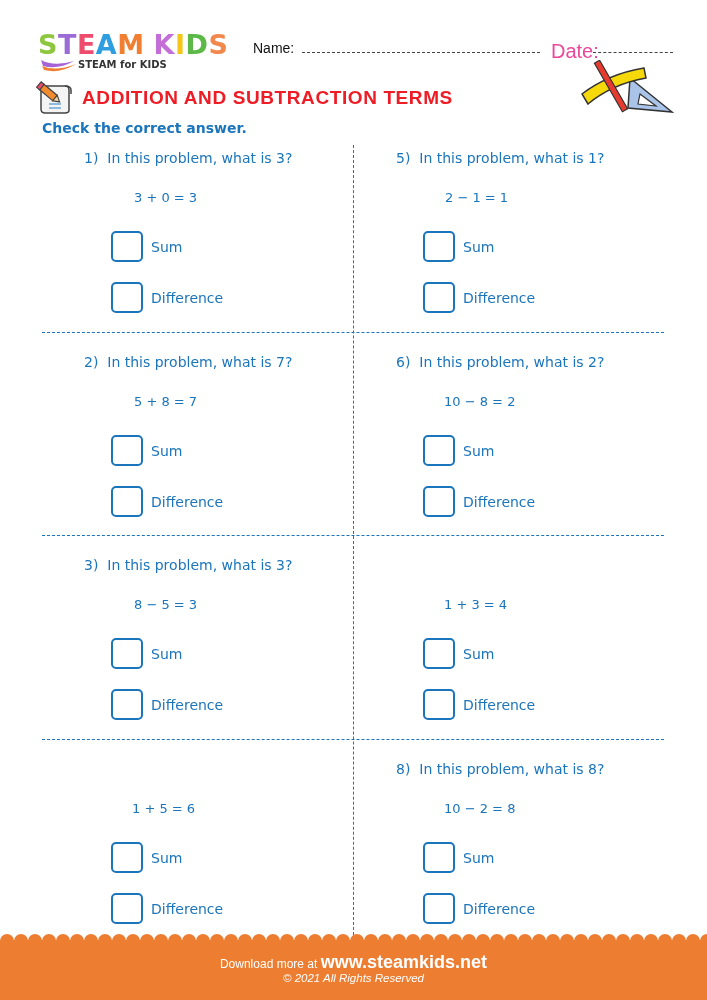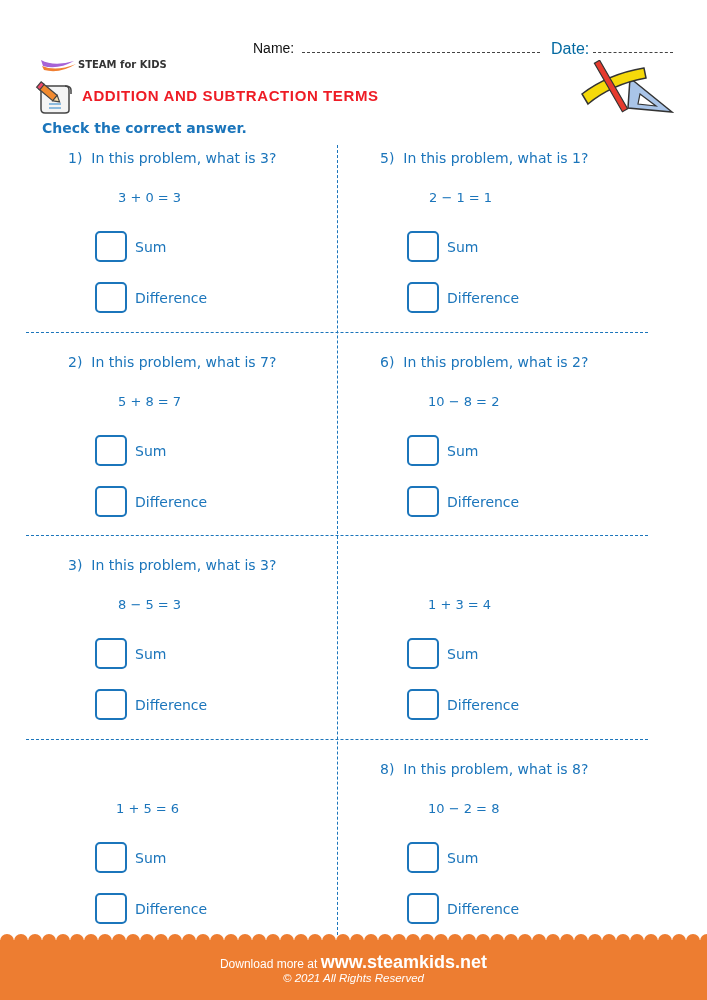--- a/index.html
+++ b/index.html
@@ -7,50 +7,53 @@
   body { position: relative; font-family: "Liberation Sans", "DejaVu Sans", sans-serif; }
 
   .logo { position: absolute; left: 38px; top: 30px; width: 200px; height: 42px; }
   .logo-word { position: absolute; left: 0; top: 0; font-family: "DejaVu Sans", sans-serif; font-weight: bold; font-size: 27px; letter-spacing: 0.5px; line-height: 30px; white-space: nowrap; }
   .logo-word span { display: inline-block; }
   .logo-sub { position: absolute; left: 40px; top: 29px; font-family: "DejaVu Sans", sans-serif; font-weight: bold; font-size: 10px; color: #333; white-space: nowrap; }
   .logo-swoosh { position: absolute; left: 2px; top: 27px; }
 
   .name-field { position: absolute; left: 253px; top: 40px; font-size: 14px; color: #111; white-space: nowrap; }
   .name-line { position: absolute; left: 302px; top: 52px; width: 238px; border-bottom: 1px dashed #444; }
-  .date-field { position: absolute; left: 551px; top: 40px; font-size: 16px; color: #0369a1; }
+  .date-field { position: absolute; left: 551px; top: 40px; font-size: 20px; color: #ec4899; }
   .date-line { position: absolute; left: 593px; top: 52px; width: 80px; border-bottom: 1px dashed #444; }
 
   .title-icon { position: absolute; left: 35px; top: 80px; }
-  .title { position: absolute; left: 82px; top: 87px; font-size: 15px; font-weight: bold; color: #ee1c25; letter-spacing: 0.6px; white-space: nowrap; }
+  .title { position: absolute; left: 82px; top: 87px; font-size: 19px; font-weight: bold; color: #ee1c25; letter-spacing: 0.6px; white-space: nowrap; }
   .tools-icon { position: absolute; left: 578px; top: 60px; }
 
   .instruction { position: absolute; left: 42px; top: 120px; font-family: "DejaVu Sans", sans-serif; font-size: 14px; font-weight: bold; color: #1b75bb; white-space: nowrap; }
 
-  .grid { position: absolute; left: 26px; top: 145px; width: 622px; height: 790px; text-align: center; }
+  .grid { position: absolute; left: 42px; top: 145px; width: 622px; height: 790px; text-align: center; }
   .vline { position: absolute; left: 311px; top: 0; height: 790px; border-left: 1.5px dashed #1b75bb; }
   .hline { position: absolute; left: 0; width: 622px; border-top: 1.5px dashed #1b75bb; }
 
   .problem { position: absolute; width: 300px; height: 200px; color: #1b75bb; font-family: "DejaVu Sans", sans-serif; }
   .q { position: absolute; top: 5px; font-size: 14px; white-space: nowrap; }
   .eq { position: absolute; top: 45px; font-size: 13px; white-space: nowrap; }
   .opt { position: absolute; display: flex; align-items: center; }
   .box { width: 32px; height: 31px; border: 2px solid #1b75bb; border-radius: 5px; background: #fff; }
   .opt-label { margin-left: 8px; font-size: 14px; color: #1b75bb; }
 
   .footer { position: absolute; left: 0; top: 940px; width: 707px; height: 60px; background: #ed7d31; }
   .scallops { position: absolute; left: 0; top: 932px; width: 707px; height: 14px; }
   .footer-line1 { position: absolute; left: 0; width: 707px; top: 952px; text-align: center; font-size: 12px; color: #fff; white-space: nowrap; }
   .footer-line1 b { font-size: 18px; }
   .footer-line2 { position: absolute; left: 0; width: 707px; top: 972px; text-align: center; font-size: 11.5px; color: #fff; font-style: italic; }
 </style>
 </head>
 <body>
 
 <div class="logo">
+  <div class="logo-word">
+    <span style="color:#8dc63f">S</span><span style="color:#9b6bd6">T</span><span style="color:#ef4b6c">E</span><span style="color:#2f9ee0">A</span><span style="color:#f07f32">M</span><span style="width:9px"></span><span style="color:#c46fd8">K</span><span style="color:#f5c518">I</span><span style="color:#5cb947">D</span><span style="color:#f2884b">S</span>
+  </div>
   <svg class="logo-swoosh" width="40" height="16" viewBox="0 0 40 16">
     <path d="M1 3 Q14 10 34 4 Q18 13 3 9 Z" fill="#a663d6"></path>
     <path d="M2 9 Q16 15 36 7 Q20 17 4 13 Z" fill="#f07f32"></path>
   </svg>
   <div class="logo-sub">STEAM for KIDS</div>
 </div>
 
 <div class="name-field">Name:</div>
 <div class="name-line"></div>
 <div class="date-field">Date:</div>

